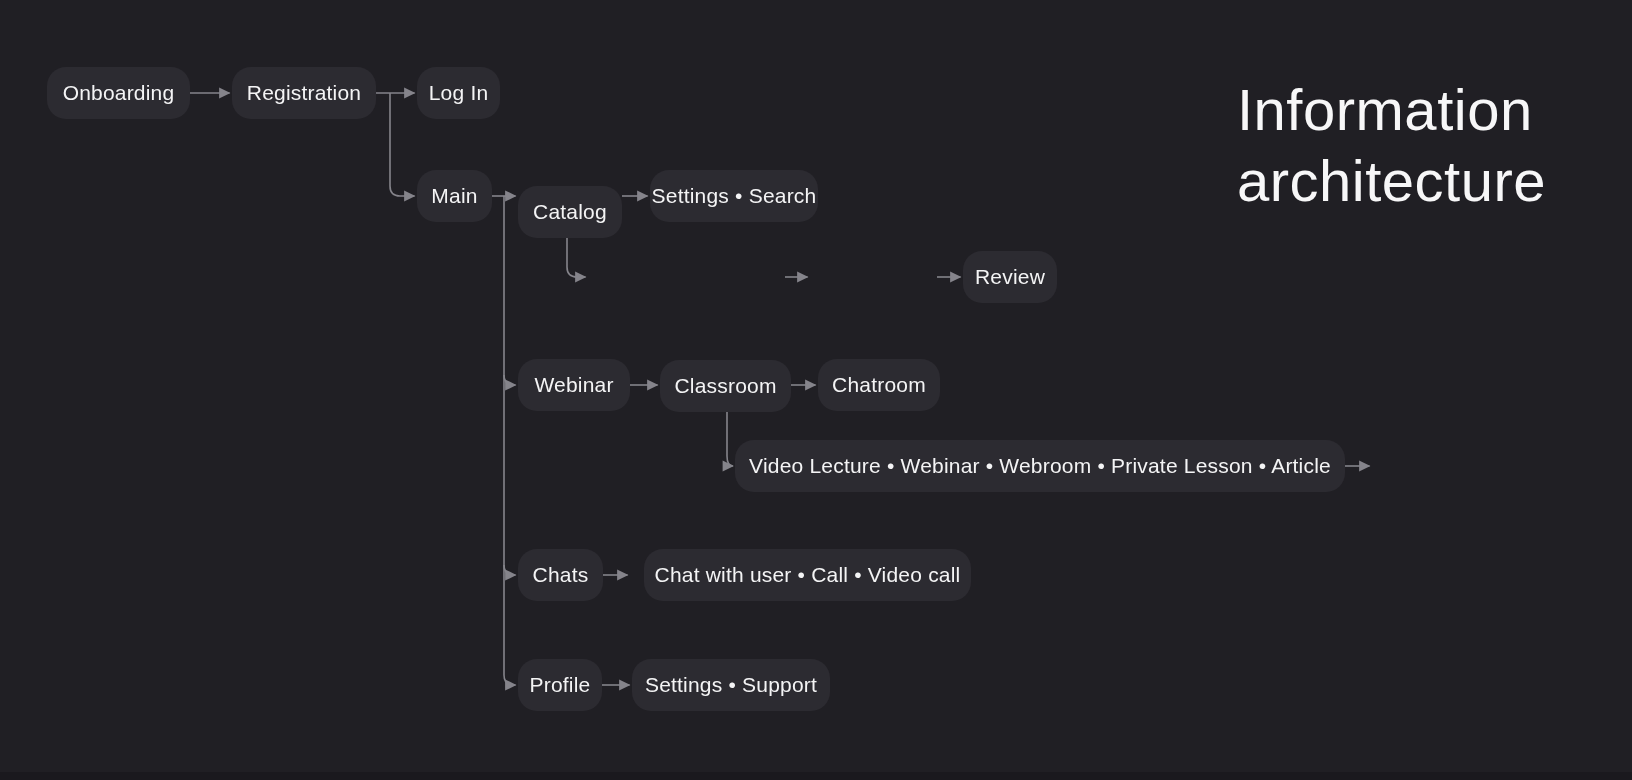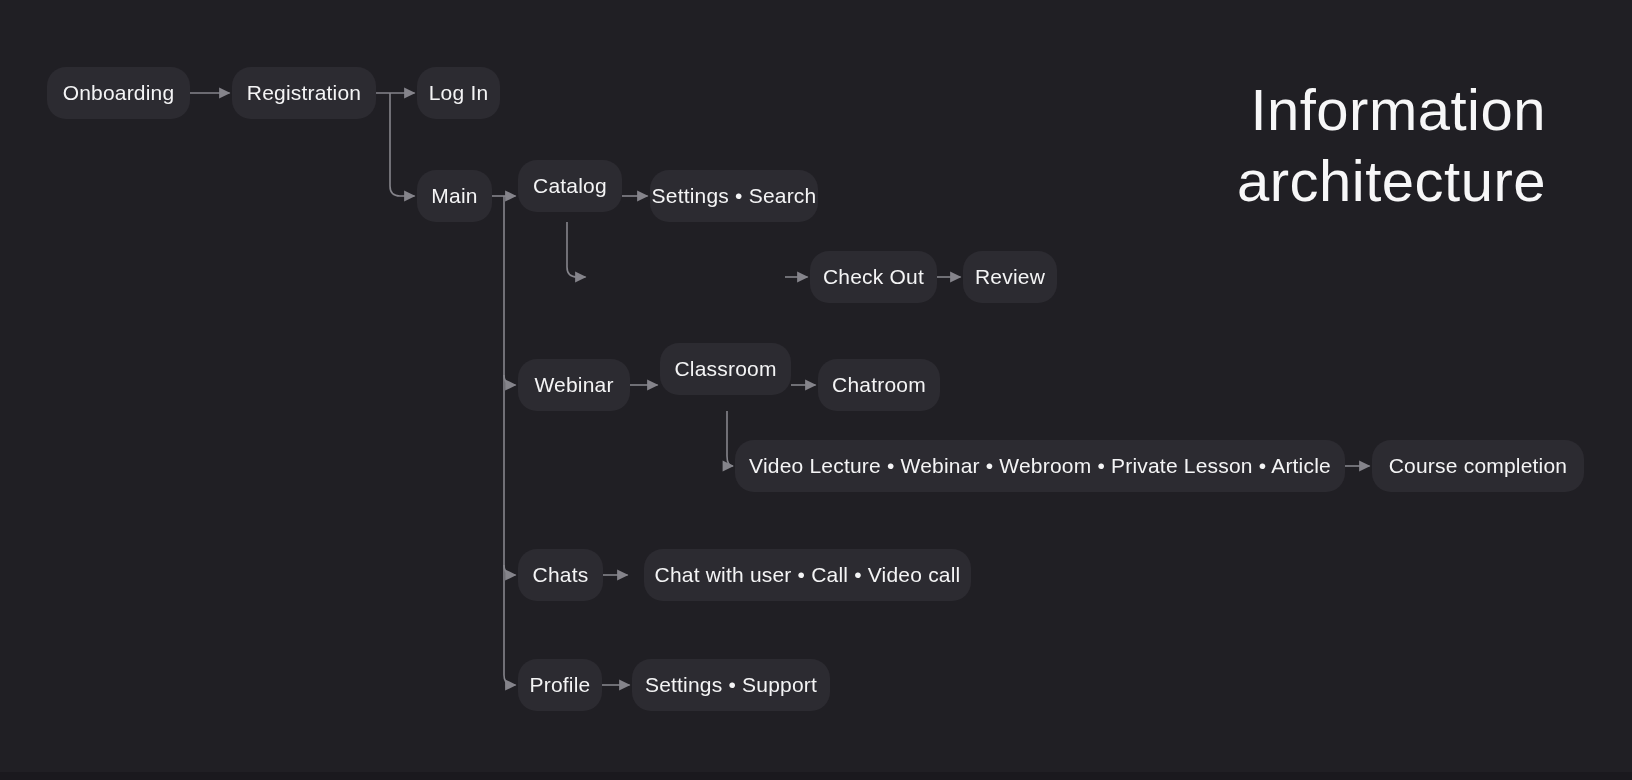--- a/index.html
+++ b/index.html
@@ -19,38 +19,38 @@
   .node{
     position:absolute;height:52px;border-radius:19px;
     background:var(--node-fill);color:var(--node-text);
     display:flex;align-items:center;justify-content:center;
     font-size:21px;letter-spacing:.2px;white-space:nowrap;
   }
   #n-onboarding{left:47px;top:67px;width:143px}
   #n-registration{left:232px;top:67px;width:144px}
   #n-login{left:417px;top:67px;width:83px}
   #n-main{left:417px;top:170px;width:75px}
-  #n-catalog{left:518px;top:160px;width:104px}
+  #n-catalog{left:518px;top:186px;width:104px}
   #n-filters{left:650px;top:170px;width:168px}
   #n-webinar-course{left:588px;top:251px;width:197px}
   #n-checkout{left:810px;top:251px;width:127px}
   #n-review{left:963px;top:251px;width:94px}
   #n-schedule{left:518px;top:359px;width:112px}
-  #n-classroom{left:660px;top:343px;width:131px}
+  #n-classroom{left:660px;top:360px;width:131px}
   #n-chatroom{left:818px;top:359px;width:122px}
   #n-video{left:735px;top:440px;width:610px}
   #n-course-completion{left:1372px;top:440px;width:212px}
   #n-chats{left:518px;top:549px;width:85px}
   #n-chat-with-user{left:644px;top:549px;width:327px}
   #n-profile{left:518px;top:659px;width:84px}
   #n-settings{left:632px;top:659px;width:198px}
   #title{
     position:absolute;left:1237px;top:74px;
     color:var(--title-text);font-size:58px;line-height:71px;
-    font-weight:500;letter-spacing:.5px;text-align:right;
+    font-weight:500;letter-spacing:.5px;text-align:left;
   }
   #bottom-strip{position:absolute;left:0;bottom:0;width:100%;height:8px;background:#1A191E;}
 </style>
 </head>
 <body>
 
 <div id="canvas">
 
   <svg id="edges" viewBox="0 0 1632 780" xmlns="http://www.w3.org/2000/svg">
     <defs>
@@ -76,27 +76,25 @@
     <path d="M603 575 H 627.5" marker-end="url(#arrowhead)"></path>
     <path d="M602 685 H 629.5" marker-end="url(#arrowhead)"></path>
   </svg>
 
   <div class="node" id="n-onboarding">Onboarding</div>
   <div class="node" id="n-registration">Registration</div>
   <div class="node" id="n-login">Log In</div>
   <div class="node" id="n-main">Main</div>
   <div class="node" id="n-catalog">Catalog</div>
   <div class="node" id="n-filters">Settings • Search</div>
-  <div class="node" id="n-checkout">Check Out</div>
   <div class="node" id="n-review">Review</div>
   <div class="node" id="n-schedule">Webinar</div>
   <div class="node" id="n-classroom">Classroom</div>
   <div class="node" id="n-chatroom">Chatroom</div>
   <div class="node" id="n-video">Video Lecture • Webinar • Webroom • Private Lesson • Article</div>
-  <div class="node" id="n-course-completion">Course completion</div>
   <div class="node" id="n-chats">Chats</div>
   <div class="node" id="n-chat-with-user">Chat with user • Call • Video call</div>
   <div class="node" id="n-profile">Profile</div>
   <div class="node" id="n-settings">Settings • Support</div>
 
   <div id="title">
     <div>Information</div>
     <div>architecture</div>
   </div>
 

